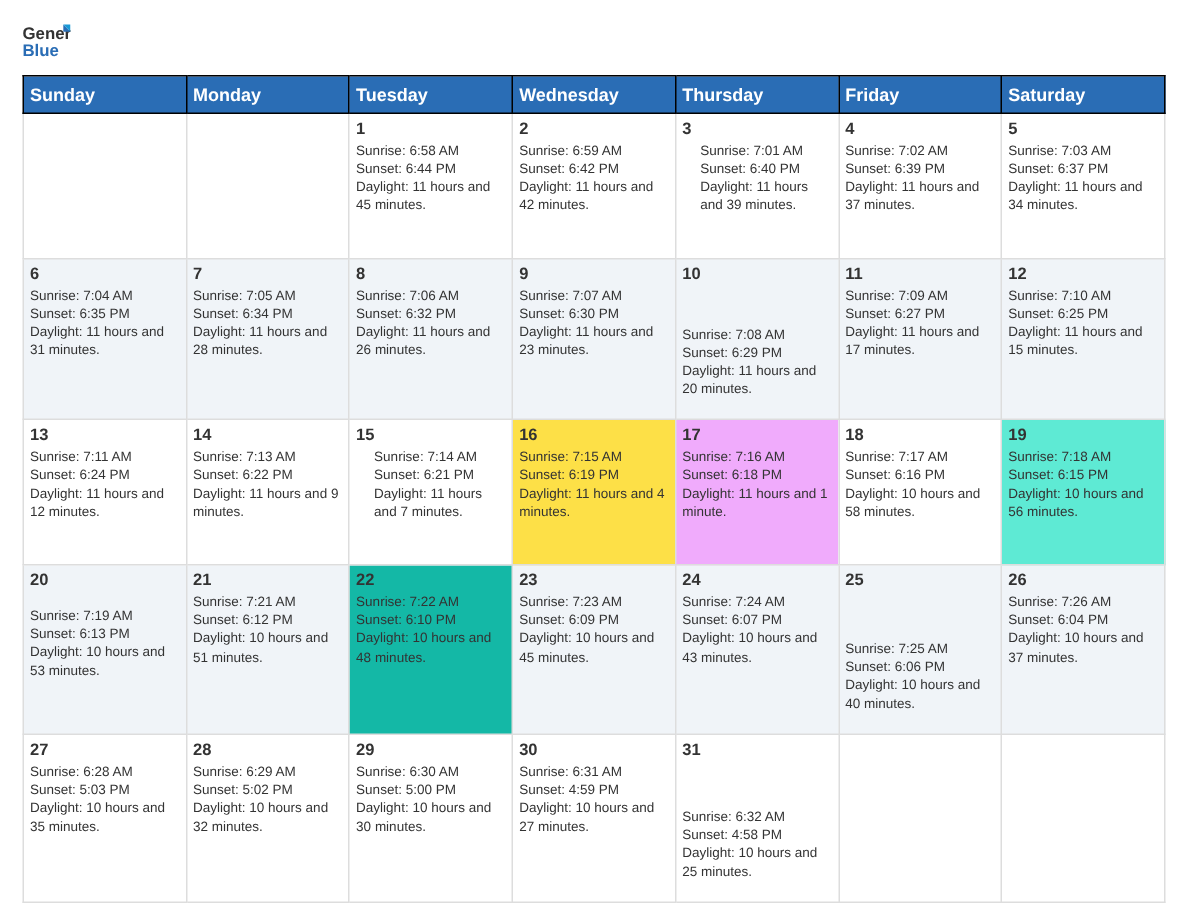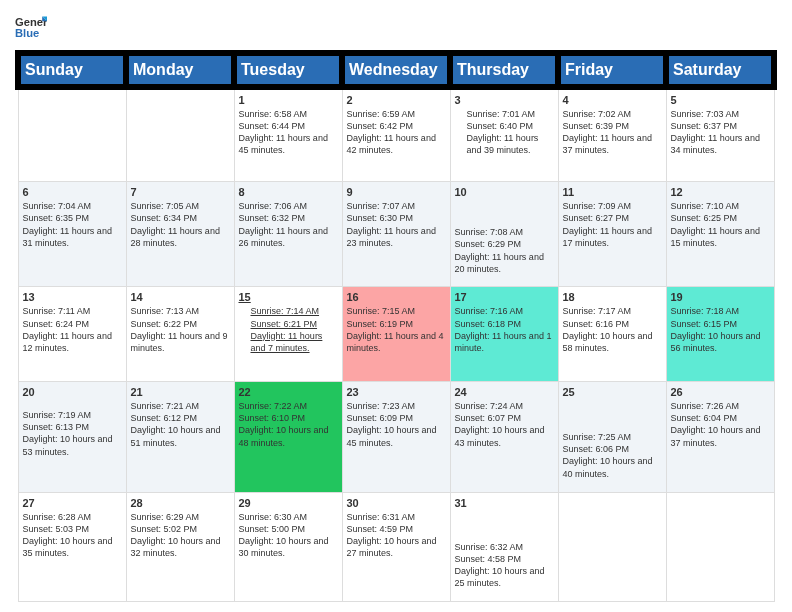--- a/index.html
+++ b/index.html
@@ -47,25 +47,25 @@
     .calendar {
       flex: 1;
       border: 1px solid #ccc;
       border-collapse: collapse;
       width: 100%;
       table-layout: fixed;
     }
     .calendar th {
       background: #2a6db5;
       color: #fff;
-      font-size: 16px;
+      font-size: 12px;
       font-weight: bold;
       padding: 5px 4px;
       text-align: left;
-      border: 6px solid #000000;
+      border: 1px solid #000000;
     }
     .calendar td {
       vertical-align: top;
       font-size: 9.5px;
       color: #333;
       padding: 4px 4px;
       border: 1px solid #ddd;
       height: 88px;
     }
     .calendar tr:nth-child(even) td {
@@ -209,33 +209,33 @@
             <div class="day-info" style="white-space: pre-line;">Sunrise: 7:11 AM
 Sunset: 6:24 PM
 Daylight: 11 hours and 12 minutes.</div>
           </td>
           <td style="background: rgb(255, 255, 255);">
             <span class="day-number">14</span>
             <div class="day-info" style="white-space: pre-line;">Sunrise: 7:13 AM
 Sunset: 6:22 PM
 Daylight: 11 hours and 9 minutes.</div>
           </td>
-          <td style="background: rgb(255, 255, 255); text-decoration: underline;">
+          <td style="background: rgb(255, 255, 255);">
             <span class="day-number">15</span>
             <div class="day-info" style="white-space: pre-line; margin-left: 12px;">Sunrise: 7:14 AM
 Sunset: 6:21 PM
 Daylight: 11 hours and 7 minutes.</div>
           </td>
-          <td style="background: #fca5a5;">
+          <td style="background: #fde047;">
             <span class="day-number">16</span>
             <div class="day-info" style="white-space: pre-line;">Sunrise: 7:15 AM
 Sunset: 6:19 PM
 Daylight: 11 hours and 4 minutes.</div>
           </td>
-          <td style="background: #5eead4; margin-left: 38px;">
+          <td style="background: #f0abfc; margin-left: 38px;">
             <span class="day-number">17</span>
             <div class="day-info" style="white-space: pre-line;">Sunrise: 7:16 AM
 Sunset: 6:18 PM
 Daylight: 11 hours and 1 minute.</div>
           </td>
           <td style="background: rgb(255, 255, 255);">
             <span class="day-number">18</span>
             <div class="day-info" style="white-space: pre-line;">Sunrise: 7:17 AM
 Sunset: 6:16 PM
 Daylight: 10 hours and 58 minutes.</div>
@@ -253,21 +253,21 @@
             <div class="day-info" style="white-space: pre-line; margin-top: 11px;">Sunrise: 7:19 AM
 Sunset: 6:13 PM
 Daylight: 10 hours and 53 minutes.</div>
           </td>
           <td style="background: rgb(240, 244, 248);">
             <span class="day-number">21</span>
             <div class="day-info" style="white-space: pre-line;">Sunrise: 7:21 AM
 Sunset: 6:12 PM
 Daylight: 10 hours and 51 minutes.</div>
           </td>
-          <td style="background: #22c55e;">
+          <td style="background: #14b8a6;">
             <span class="day-number">22</span>
             <div class="day-info" style="white-space: pre-line;">Sunrise: 7:22 AM
 Sunset: 6:10 PM
 Daylight: 10 hours and 48 minutes.</div>
           </td>
           <td style="background: rgb(240, 244, 248);">
             <span class="day-number">23</span>
             <div class="day-info" style="white-space: pre-line;">Sunrise: 7:23 AM
 Sunset: 6:09 PM
 Daylight: 10 hours and 45 minutes.</div>

